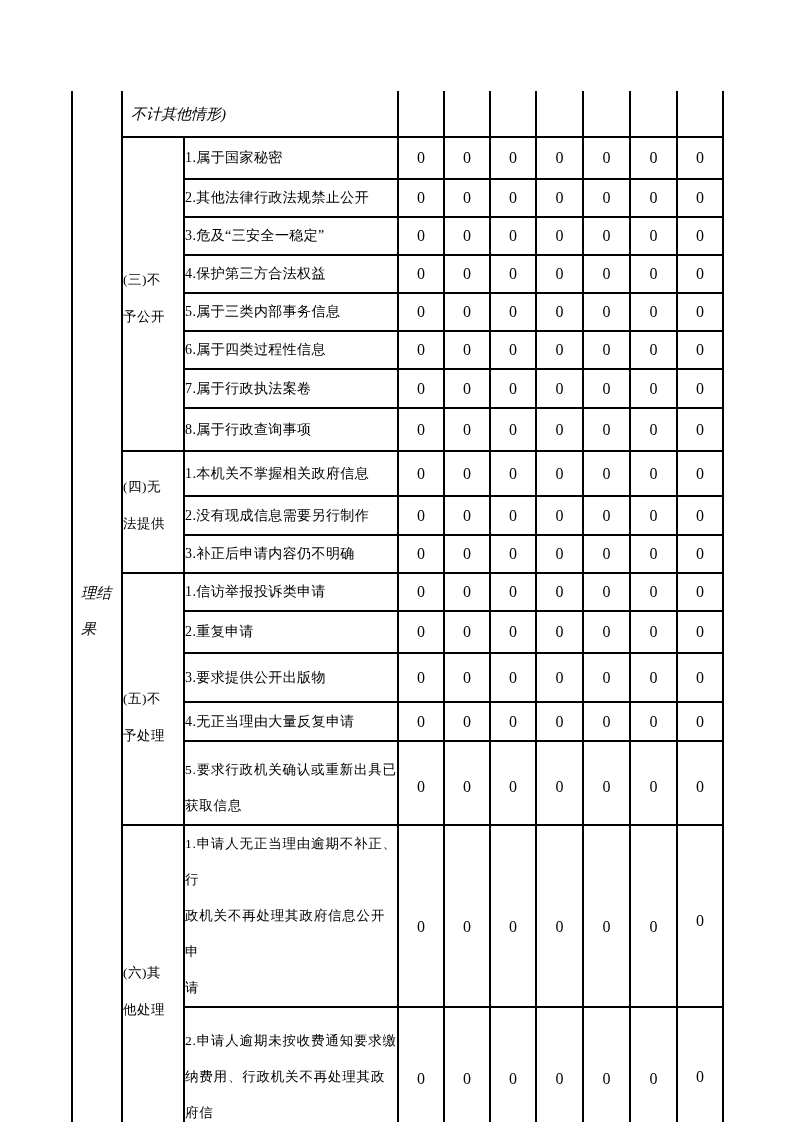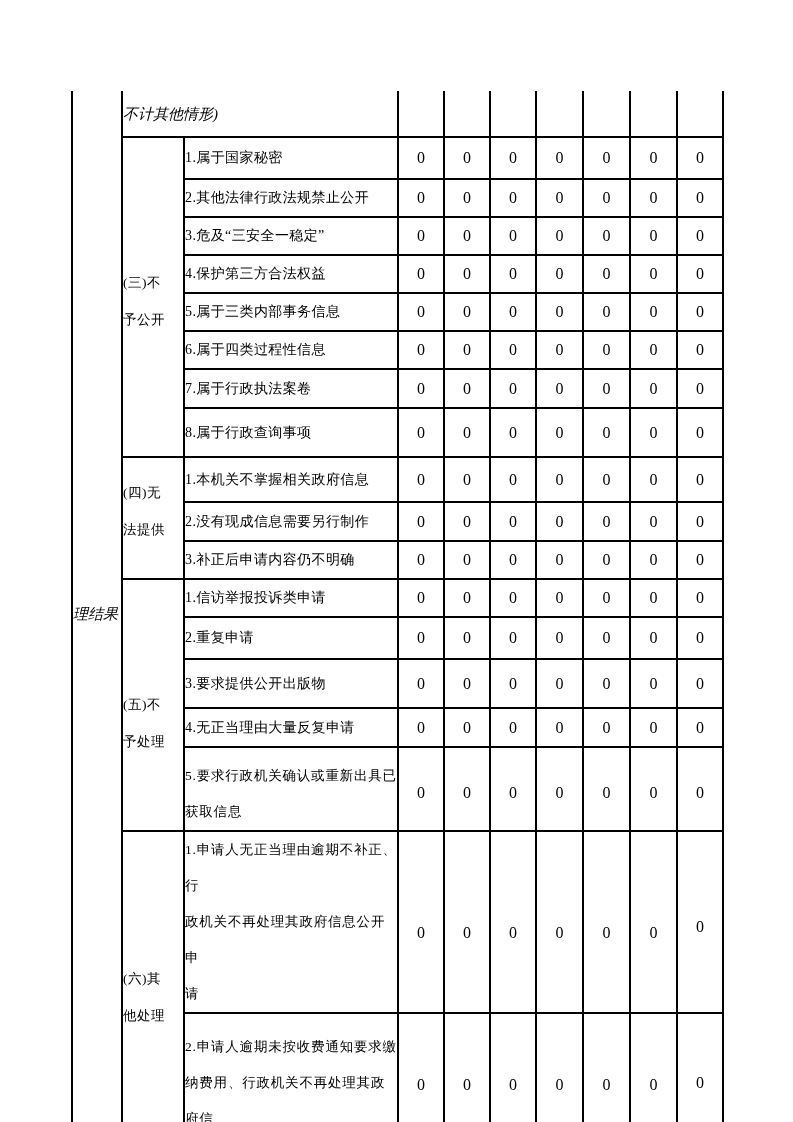--- a/index.html
+++ b/index.html
@@ -21,21 +21,21 @@
     border-collapse: collapse;
     table-layout: fixed;
   }
   table.report td {
     border: 2px solid #000;
     padding: 0;
     vertical-align: middle;
     overflow: hidden;
   }
   
-  table.report tr.cut td { border-top: none; }
+  table.report tr.cut td { border-top: none; padding-left: 8px; }
 
   
   .kai {
     font-style: italic;
     font-size: 15px;
     line-height: 36px;
     vertical-align: top;
   }
   .rowhead { padding: 12px 0 0 3px; }
   .frag    { padding: 12px 0 0 5px; }
@@ -167,21 +167,21 @@
     <tr style="height:39px">
       <td class="item">7.属于行政执法案卷</td>
       <td class="num">0</td>
       <td class="num">0</td>
       <td class="num">0</td>
       <td class="num">0</td>
       <td class="num">0</td>
       <td class="num">0</td>
       <td class="num">0</td>
     </tr>
-    <tr style="height:49px">
+    <tr style="height:43px">
       <td class="item">8.属于行政查询事项</td>
       <td class="num">0</td>
       <td class="num">0</td>
       <td class="num">0</td>
       <td class="num">0</td>
       <td class="num">0</td>
       <td class="num">0</td>
       <td class="num">0</td>
     </tr>
 

